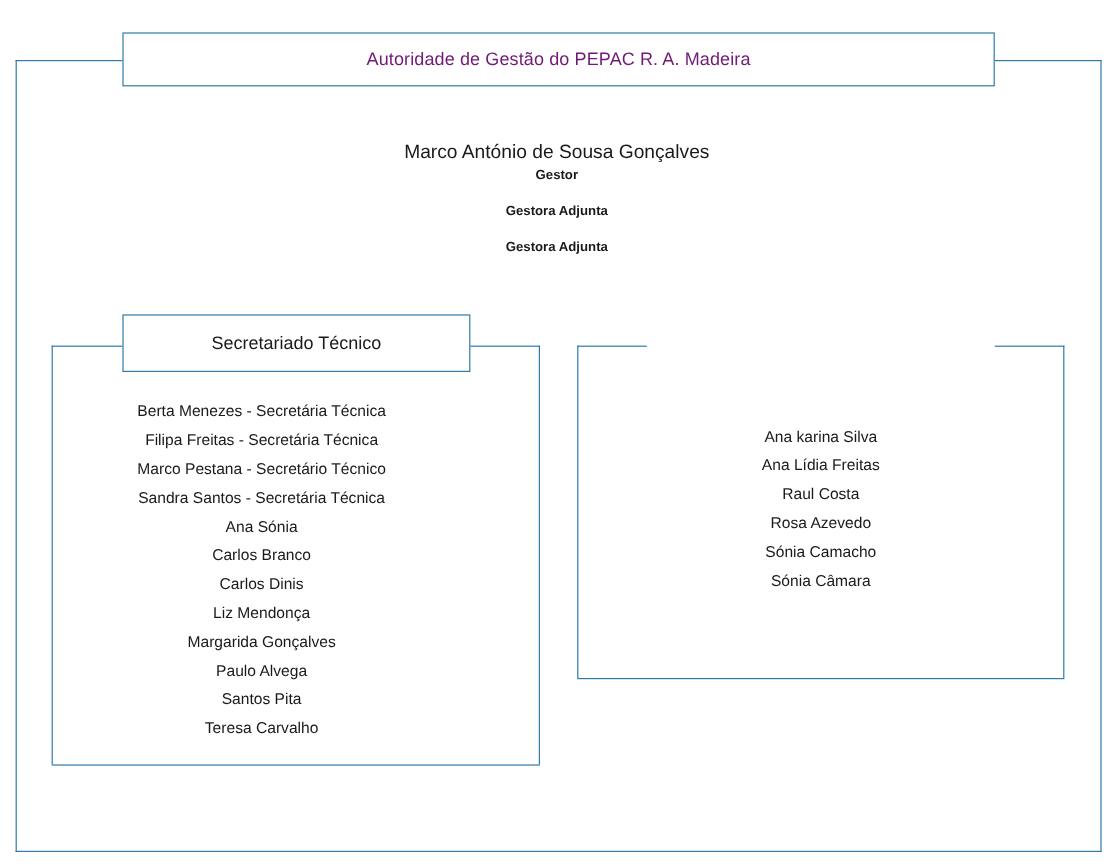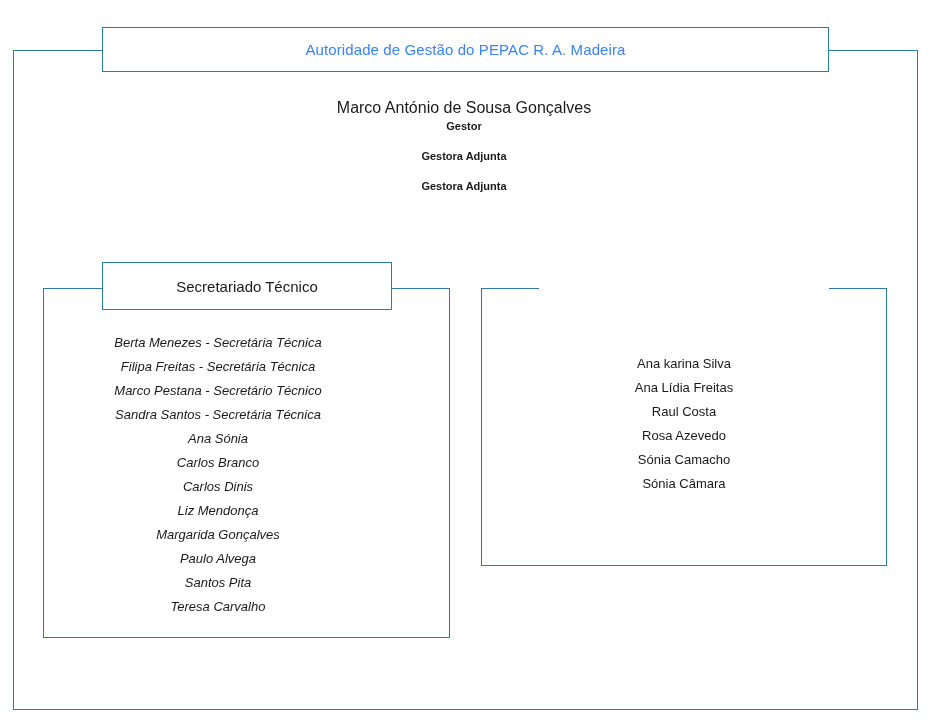--- a/index.html
+++ b/index.html
@@ -41,21 +41,21 @@
     left: 102px;
     top: 27px;
     width: 727px;
     height: 45px;
     display: flex;
     align-items: center;
     justify-content: center;
   }
   .title-box .label {
     font-size: 15px;
-    color: #3b82f6;
+    color: #701a75;
     letter-spacing: .1px;
     white-space: nowrap;
   }
 
   .unit-box {
     height: 48px;
     display: flex;
     align-items: center;
     justify-content: center;
   }
@@ -74,41 +74,42 @@
     top: 98px;
     width: 928px;
     text-align: center;
   }
   .mgmt .person { margin-bottom: 14px; }
   .mgmt .person:last-child { margin-bottom: 0; }
   .mgmt .name {
     font-size: 15px;
     line-height: 20px;
     color: #1a1a1a;
+    margin-top: 20px;
   }
   .mgmt .name.lead { font-size: 16px; }
   .mgmt .role {
     font-size: 11px;
     font-weight: bold;
     line-height: 16px;
     color: #1a1a1a;
   }
 
   
   .members {
     position: absolute;
     text-align: center;
   }
   .members .member {
     font-size: 13px;
     line-height: 24px;
     color: #1a1a1a;
     white-space: nowrap;
   }
-  .members-left  { left: 43px; top: 331px; width: 350px; font-style: italic; }
+  .members-left  { left: 43px; top: 331px; width: 350px; }
   .members-right { left: 481px; top: 352px; width: 406px; }
 </style>
 </head>
 <body>
 
 <div id="chart">
 
   <div class="line v" style="left:13px;  top:50px;  height:660px;"></div>
   <div class="line v" style="left:917px; top:50px;  height:660px;"></div>
   <div class="line h" style="left:13px;  top:709px; width:905px;"></div>

